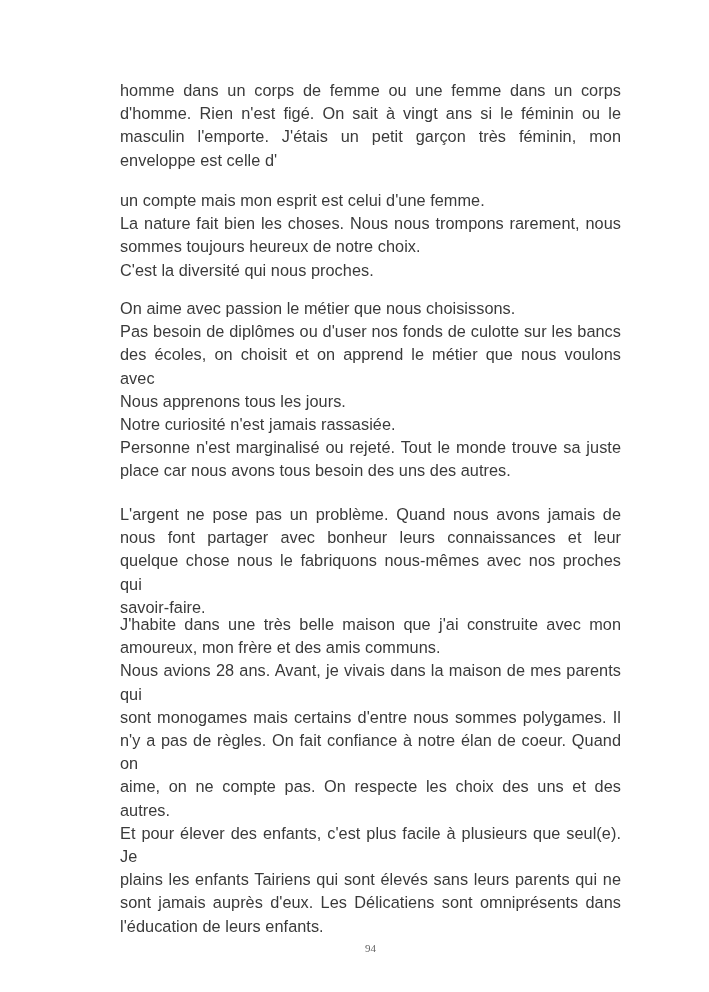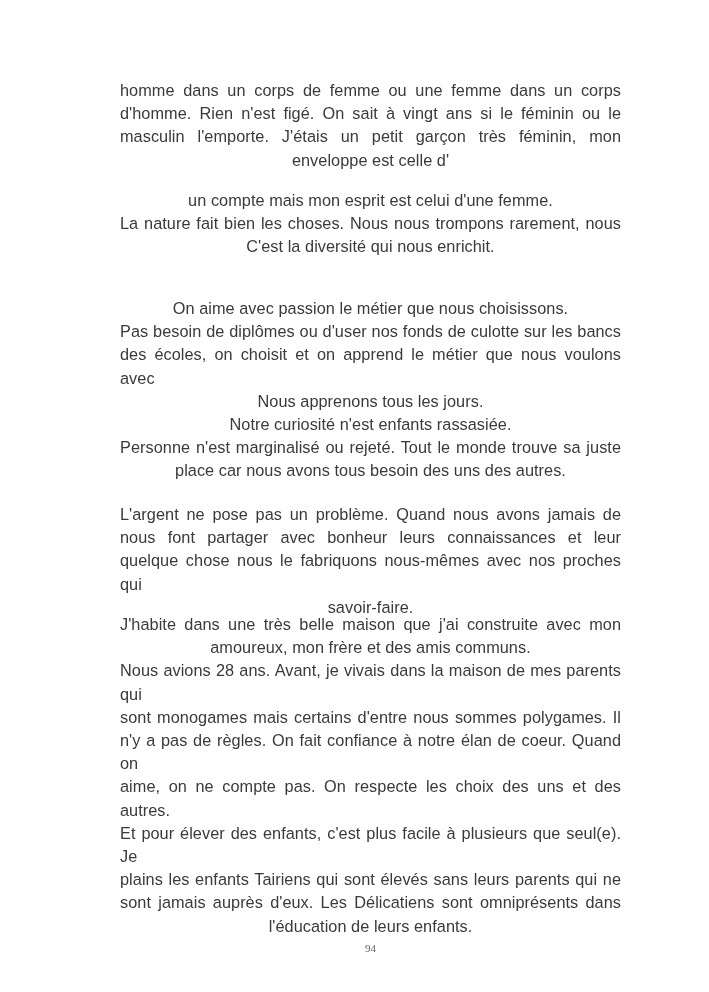--- a/index.html
+++ b/index.html
@@ -10,21 +10,21 @@
     left: 104px;
     width: 501px;
     font-family: "Liberation Sans", "DejaVu Sans", sans-serif;
     font-size: 16.3px;
     line-height: 23.2px;
     color: #3a3a3a;
     text-align: justify;
     letter-spacing: 0.05px;
   }
   .jl { display: block; text-align: justify; text-align-last: justify; }
-  .ll { display: block; text-align: center; }
+  .ll { display: block; text-align: left; }
   #p1 { top: 79px; }
   #p2 { top: 189px; }
   #p3 { top: 297px; }
   #p4 { top: 503px; }
   #p5 { top: 613px; }
   .page-number {
     position: absolute;
     top: 942px;
     left: 0;
     width: 709px;
@@ -40,28 +40,29 @@
 <div class="page">
   <div class="text-block" id="p1">
       <span class="jl">homme dans un corps de femme ou une femme dans un corps</span>
       <span class="jl">d'homme. Rien n'est figé. On sait à vingt ans si le féminin ou le</span>
       <span class="jl">masculin l'emporte. J'étais un petit garçon très féminin, mon</span>
       <span class="ll">enveloppe est celle d'</span>
     </div>
   <div class="text-block" id="p2">
       <span class="ll">un compte mais mon esprit est celui d'une femme.</span>
       <span class="jl">La nature fait bien les choses. Nous nous trompons rarement, nous</span>
-      <span class="ll">C'est la diversité qui nous enrichit.</span>
+      <span class="ll">sommes toujours heureux de notre choix.</span>
+      <span class="ll">C'est la diversité qui nous proches.</span>
     </div>
   <div class="text-block" id="p3">
       <span class="ll">On aime avec passion le métier que nous choisissons.</span>
       <span class="jl">Pas besoin de diplômes ou d'user nos fonds de culotte sur les bancs</span>
       <span class="jl">des écoles, on choisit et on apprend le métier que nous voulons avec</span>
       <span class="ll">Nous apprenons tous les jours.</span>
-      <span class="ll">Notre curiosité n'est enfants rassasiée.</span>
+      <span class="ll">Notre curiosité n'est jamais rassasiée.</span>
       <span class="jl">Personne n'est marginalisé ou rejeté. Tout le monde trouve sa juste</span>
       <span class="ll">place car nous avons tous besoin des uns des autres.</span>
     </div>
   <div class="text-block" id="p4">
       <span class="jl">L'argent ne pose pas un problème. Quand nous avons jamais de</span>
       <span class="jl">nous font partager avec bonheur leurs connaissances et leur</span>
       <span class="jl">quelque chose nous le fabriquons nous-mêmes avec nos proches qui</span>
       <span class="ll">savoir-faire.</span>
     </div>
   <div class="text-block" id="p5">

